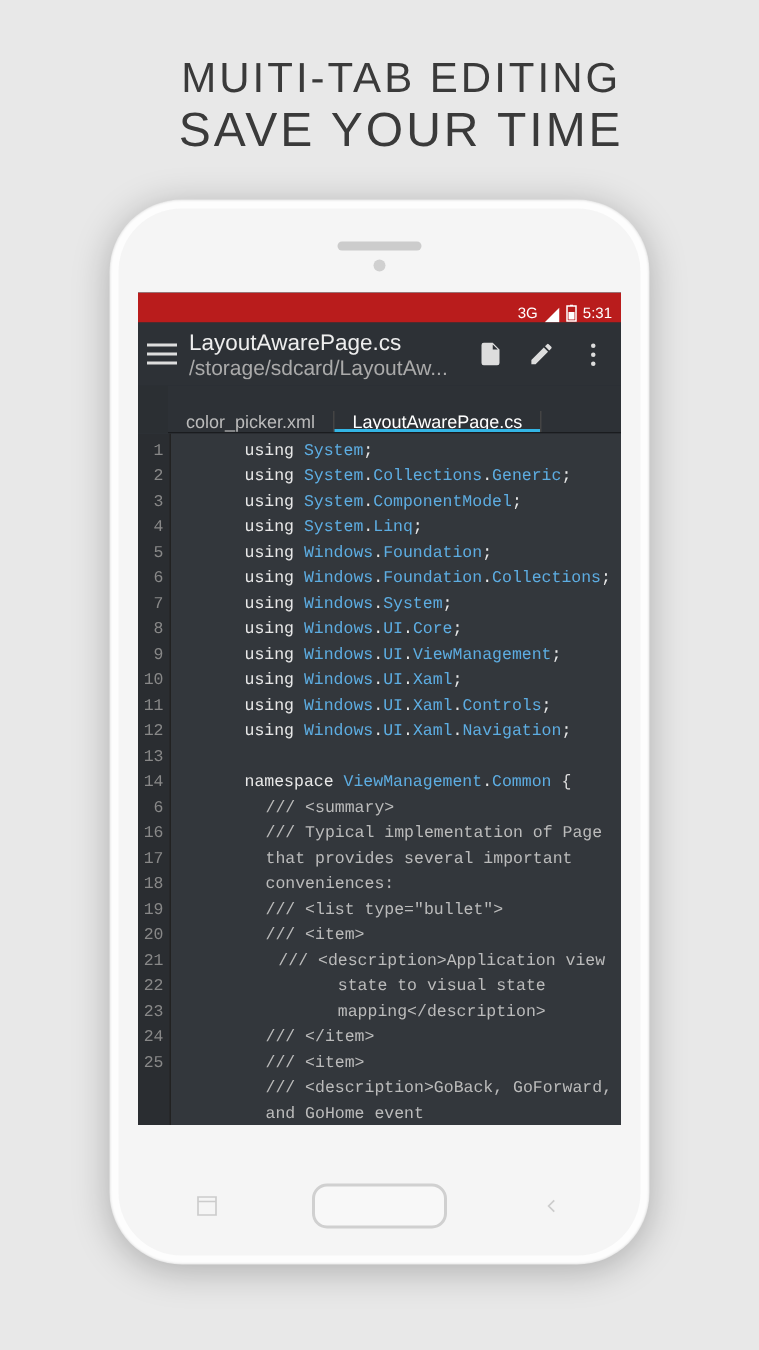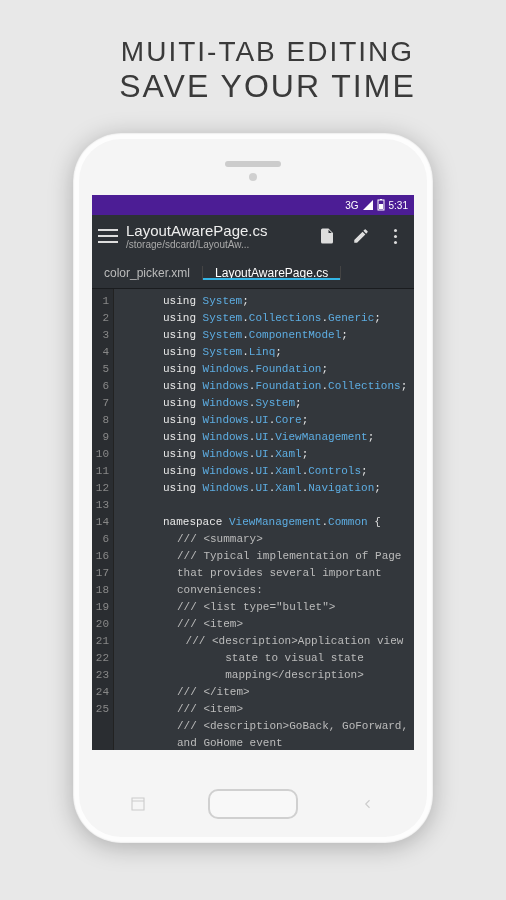--- a/index.html
+++ b/index.html
@@ -58,52 +58,53 @@
   width: 322px;
   height: 555px;
   background: #2b2f33;
   display: flex;
   flex-direction: column;
   overflow: hidden;
   position: relative;
 }
 .statusbar {
   height: 20px;
-  background: #4c1d95;
+  background: #b91c1c;
   color: #fff;
   display: flex;
   justify-content: flex-end;
-  align-items: center;
+  align-items: flex-end;
   font-size: 10px;
   padding: 0 6px;
   gap: 4px;
 }
 .status-icon { display: inline-flex; align-items: center; }
 .appbar {
   height: 42px;
   background: #2d3136;
   display: flex;
   align-items: center;
   padding: 0 6px;
   gap: 8px;
 }
 .hamburger { width: 20px; height: 14px; display: flex; flex-direction: column; justify-content: space-between; cursor: pointer; }
 .hamburger span { height: 2px; background: #ddd; width: 100%; }
 .title-block { flex: 1; color: #eee; overflow: hidden; }
 .title-block .title { font-size: 15px; white-space: nowrap; overflow: hidden; text-overflow: ellipsis; }
-.title-block .sub { font-size: 10px; color: #aaa; white-space: nowrap; overflow: hidden; text-overflow: ellipsis; }
+.title-block .sub { font-size: 14px; color: #aaa; white-space: nowrap; overflow: hidden; text-overflow: ellipsis; }
 .appbar-icon { width: 26px; height: 26px; display: flex; align-items: center; justify-content: center; cursor: pointer; }
 .dots { display: flex; flex-direction: column; gap: 3px; align-items: center; }
 .dots span { width: 3px; height: 3px; background: #ddd; border-radius: 50%; }
 .tabs {
   height: 32px;
   background: #2d3136;
   display: flex;
-  align-items: center;
+  align-items: flex-end;
   border-bottom: 1px solid #1a1c1f;
+  margin-left: 20px;
 }
 .tab {
   padding: 0 12px;
   display: flex;
   align-items: center;
   color: #bbb;
   font-size: 12px;
   border-right: 1px solid #444;
   position: relative;
   cursor: pointer;

